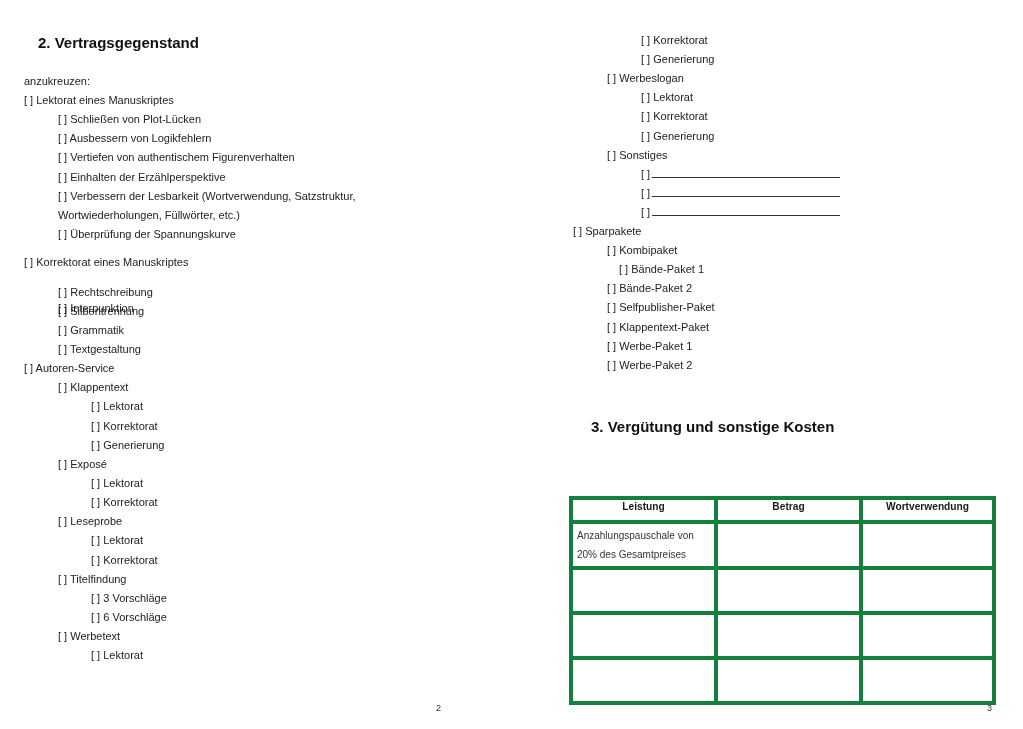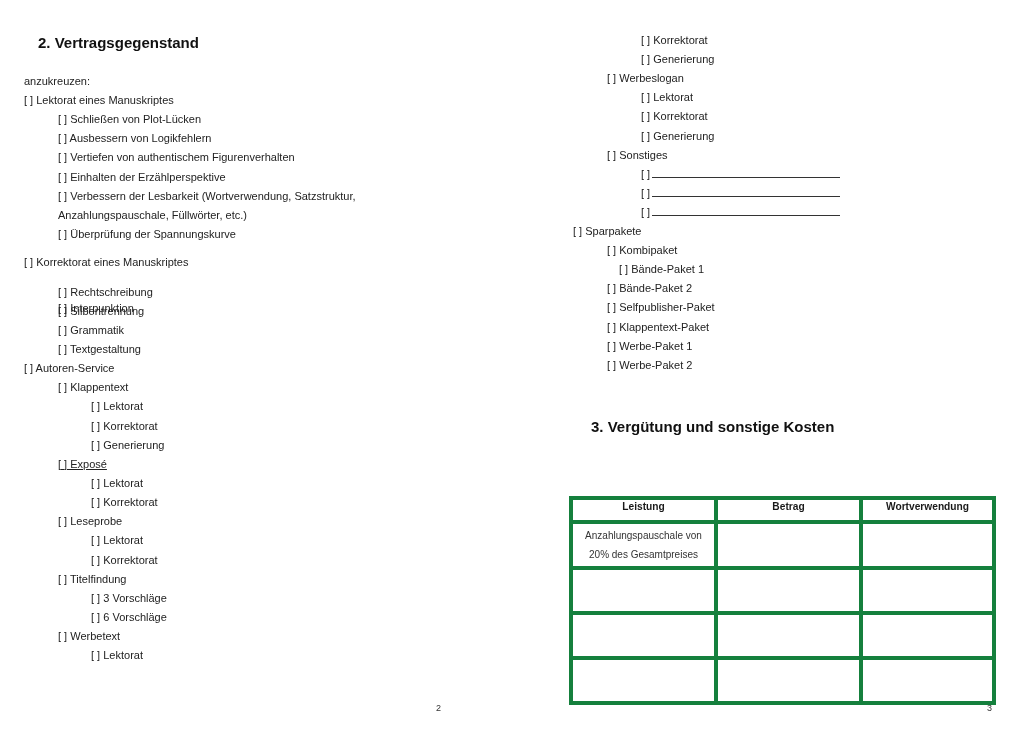--- a/index.html
+++ b/index.html
@@ -15,50 +15,50 @@
     .l2 { left: 91px; }
     .r0 { left: 62px; }
     .r1 { left: 96px; }
     .r2 { left: 130px; }
     .blank { display: inline-block; width: 188px; border-bottom: 1px solid #333; height: 9px; vertical-align: baseline; margin-left: 2px; }
     .pnum { position: absolute; top: 703px; font-size: 9px; color: #333; }
     table.costs { position: absolute; left: 58px; top: 496px; width: 427px; border-collapse: collapse; font-size: 10px; }
     table.costs th, table.costs td { border: 4px solid #15803d; vertical-align: top; }
     table.costs th { height: 18px; font-weight: bold; text-align: center; font-size: 10.2px; padding: 1px 2px; }
     table.costs td { height: 37px; padding: 2px 4px; line-height: 19px; color: #333; }
-    table.costs td.col0 { width: 133px; text-align: center; }
+    table.costs td.col0 { width: 133px; }
     table.costs td.col1 { width: 133px; }
   </style>
 </head>
 <body>
 
 <div class="page" id="page-left">
   <div class="h2" style="left:38px; top:34px;">2.  Vertragsgegenstand</div>
   <div class="line l0" style="top:75px;">anzukreuzen:</div>
   <div id="left-lines">
       <div class="line l0" style="top: 94px;"><span>[ ] Lektorat eines Manuskriptes</span></div>
       <div class="line l1" style="top: 113.15px;"><span>[ ] Schließen von Plot-Lücken</span></div>
       <div class="line l1" style="top: 132.3px;"><span>[ ] Ausbessern von Logikfehlern</span></div>
       <div class="line l1" style="top: 151.45px;"><span>[ ] Vertiefen von authentischem Figurenverhalten</span></div>
       <div class="line l1" style="top: 170.6px;"><span>[ ] Einhalten der Erzählperspektive</span></div>
       <div class="line l1" style="top: 189.75px;"><span>[ ] Verbessern der Lesbarkeit (Wortverwendung, Satzstruktur,</span></div>
-      <div class="line l1" style="top: 208.9px;"><span>Anzahlungspauschale, Füllwörter, etc.)</span></div>
+      <div class="line l1" style="top: 208.9px;"><span>Wortwiederholungen, Füllwörter, etc.)</span></div>
       <div class="line l1" style="top: 228.05px;"><span>[ ] Überprüfung der Spannungskurve</span></div>
       <div class="line l0" style="top: 256px;"><span>[ ] Korrektorat eines Manuskriptes</span></div>
       <div class="line l1" style="top: 266.35px; margin-top: 36px;"><span>[ ] Interpunktion</span></div>
       <div class="line l1" style="top: 285.5px;"><span>[ ] Rechtschreibung</span></div>
       <div class="line l1" style="top: 304.65px;"><span>[ ] Silbentrennung</span></div>
       <div class="line l1" style="top: 323.8px;"><span>[ ] Grammatik</span></div>
       <div class="line l1" style="top: 342.95px;"><span>[ ] Textgestaltung</span></div>
       <div class="line l0" style="top: 362.1px;"><span>[ ] Autoren-Service</span></div>
       <div class="line l1" style="top: 381.25px;"><span>[ ] Klappentext</span></div>
       <div class="line l2" style="top: 400.4px;"><span>[ ] Lektorat</span></div>
       <div class="line l2" style="top: 419.55px;"><span>[ ] Korrektorat</span></div>
       <div class="line l2" style="top: 438.7px;"><span>[ ] Generierung</span></div>
-      <div class="line l1" style="top: 457.85px; text-decoration: underline;"><span>[ ] Exposé</span></div>
+      <div class="line l1" style="top: 457.85px;"><span>[ ] Exposé</span></div>
       <div class="line l2" style="top: 477px;"><span>[ ] Lektorat</span></div>
       <div class="line l2" style="top: 496.15px;"><span>[ ] Korrektorat</span></div>
       <div class="line l1" style="top: 515.3px;"><span>[ ] Leseprobe</span></div>
       <div class="line l2" style="top: 534.45px;"><span>[ ] Lektorat</span></div>
       <div class="line l2" style="top: 553.6px;"><span>[ ] Korrektorat</span></div>
       <div class="line l1" style="top: 572.75px;"><span>[ ] Titelfindung</span></div>
       <div class="line l2" style="top: 591.9px;"><span>[ ] 3 Vorschläge</span></div>
       <div class="line l2" style="top: 611.05px;"><span>[ ] 6 Vorschläge</span></div>
       <div class="line l1" style="top: 630.2px;"><span>[ ] Werbetext</span></div>
       <div class="line l2" style="top: 649.35px;"><span>[ ] Lektorat</span></div>

